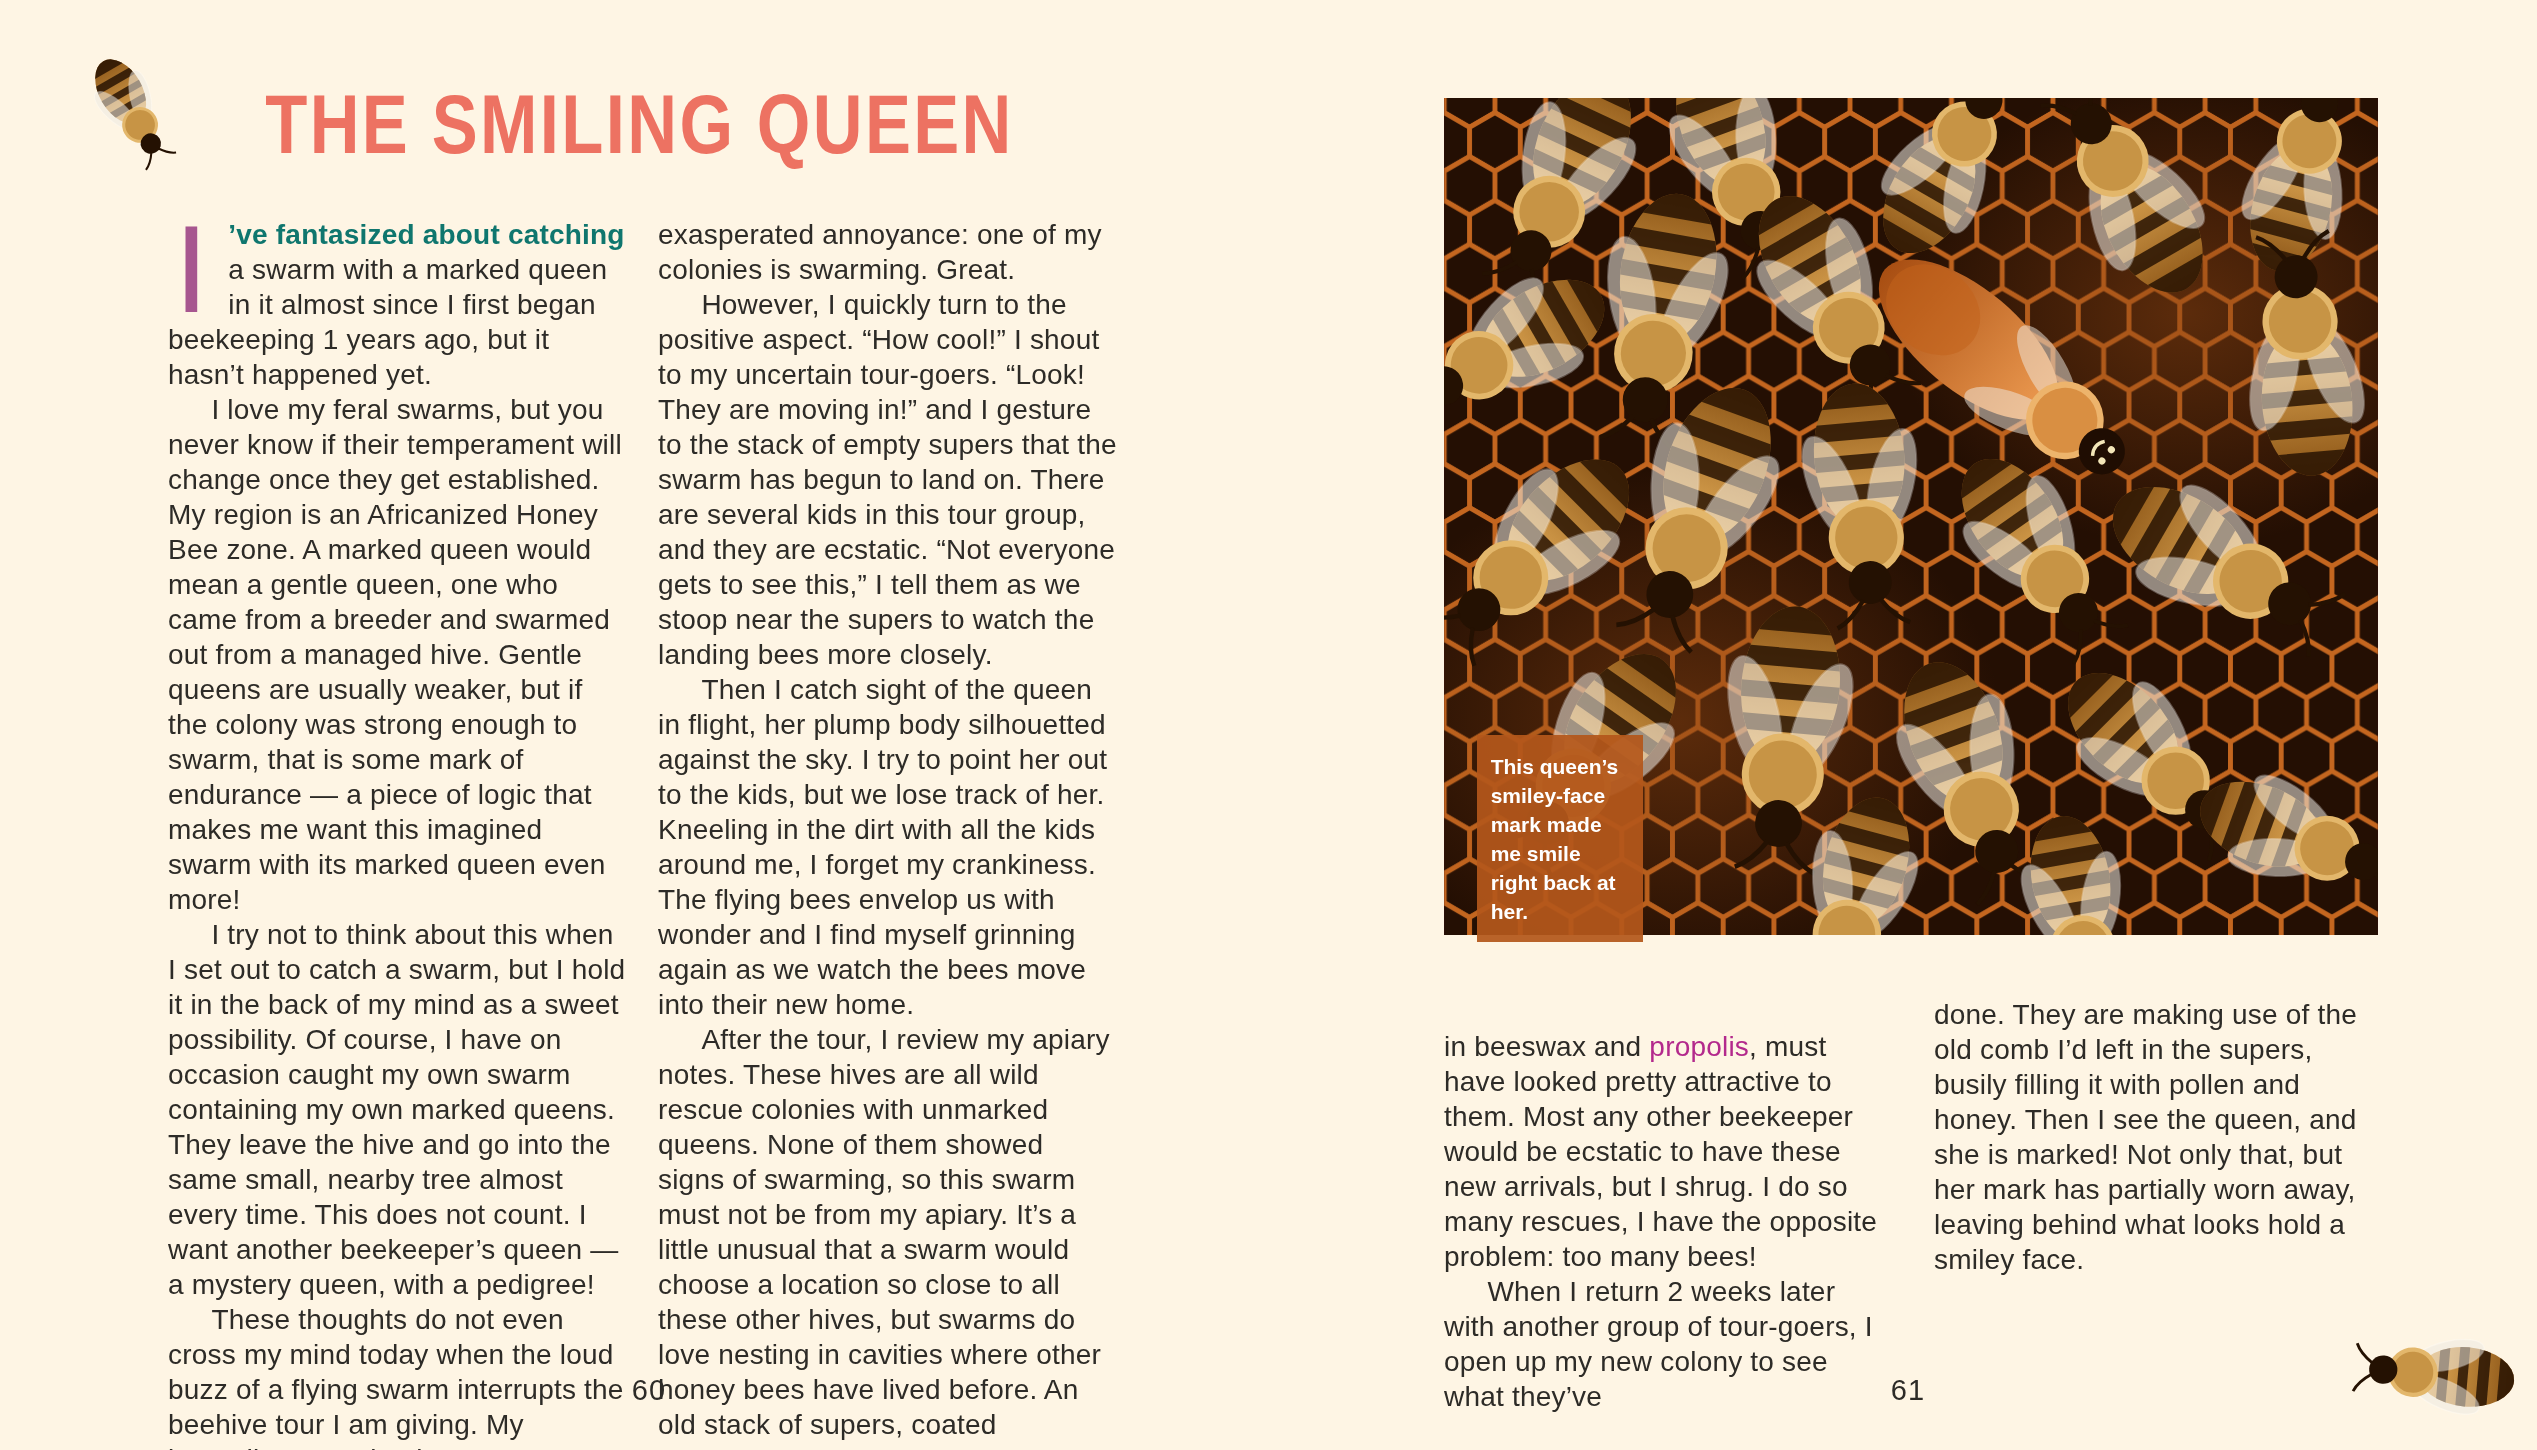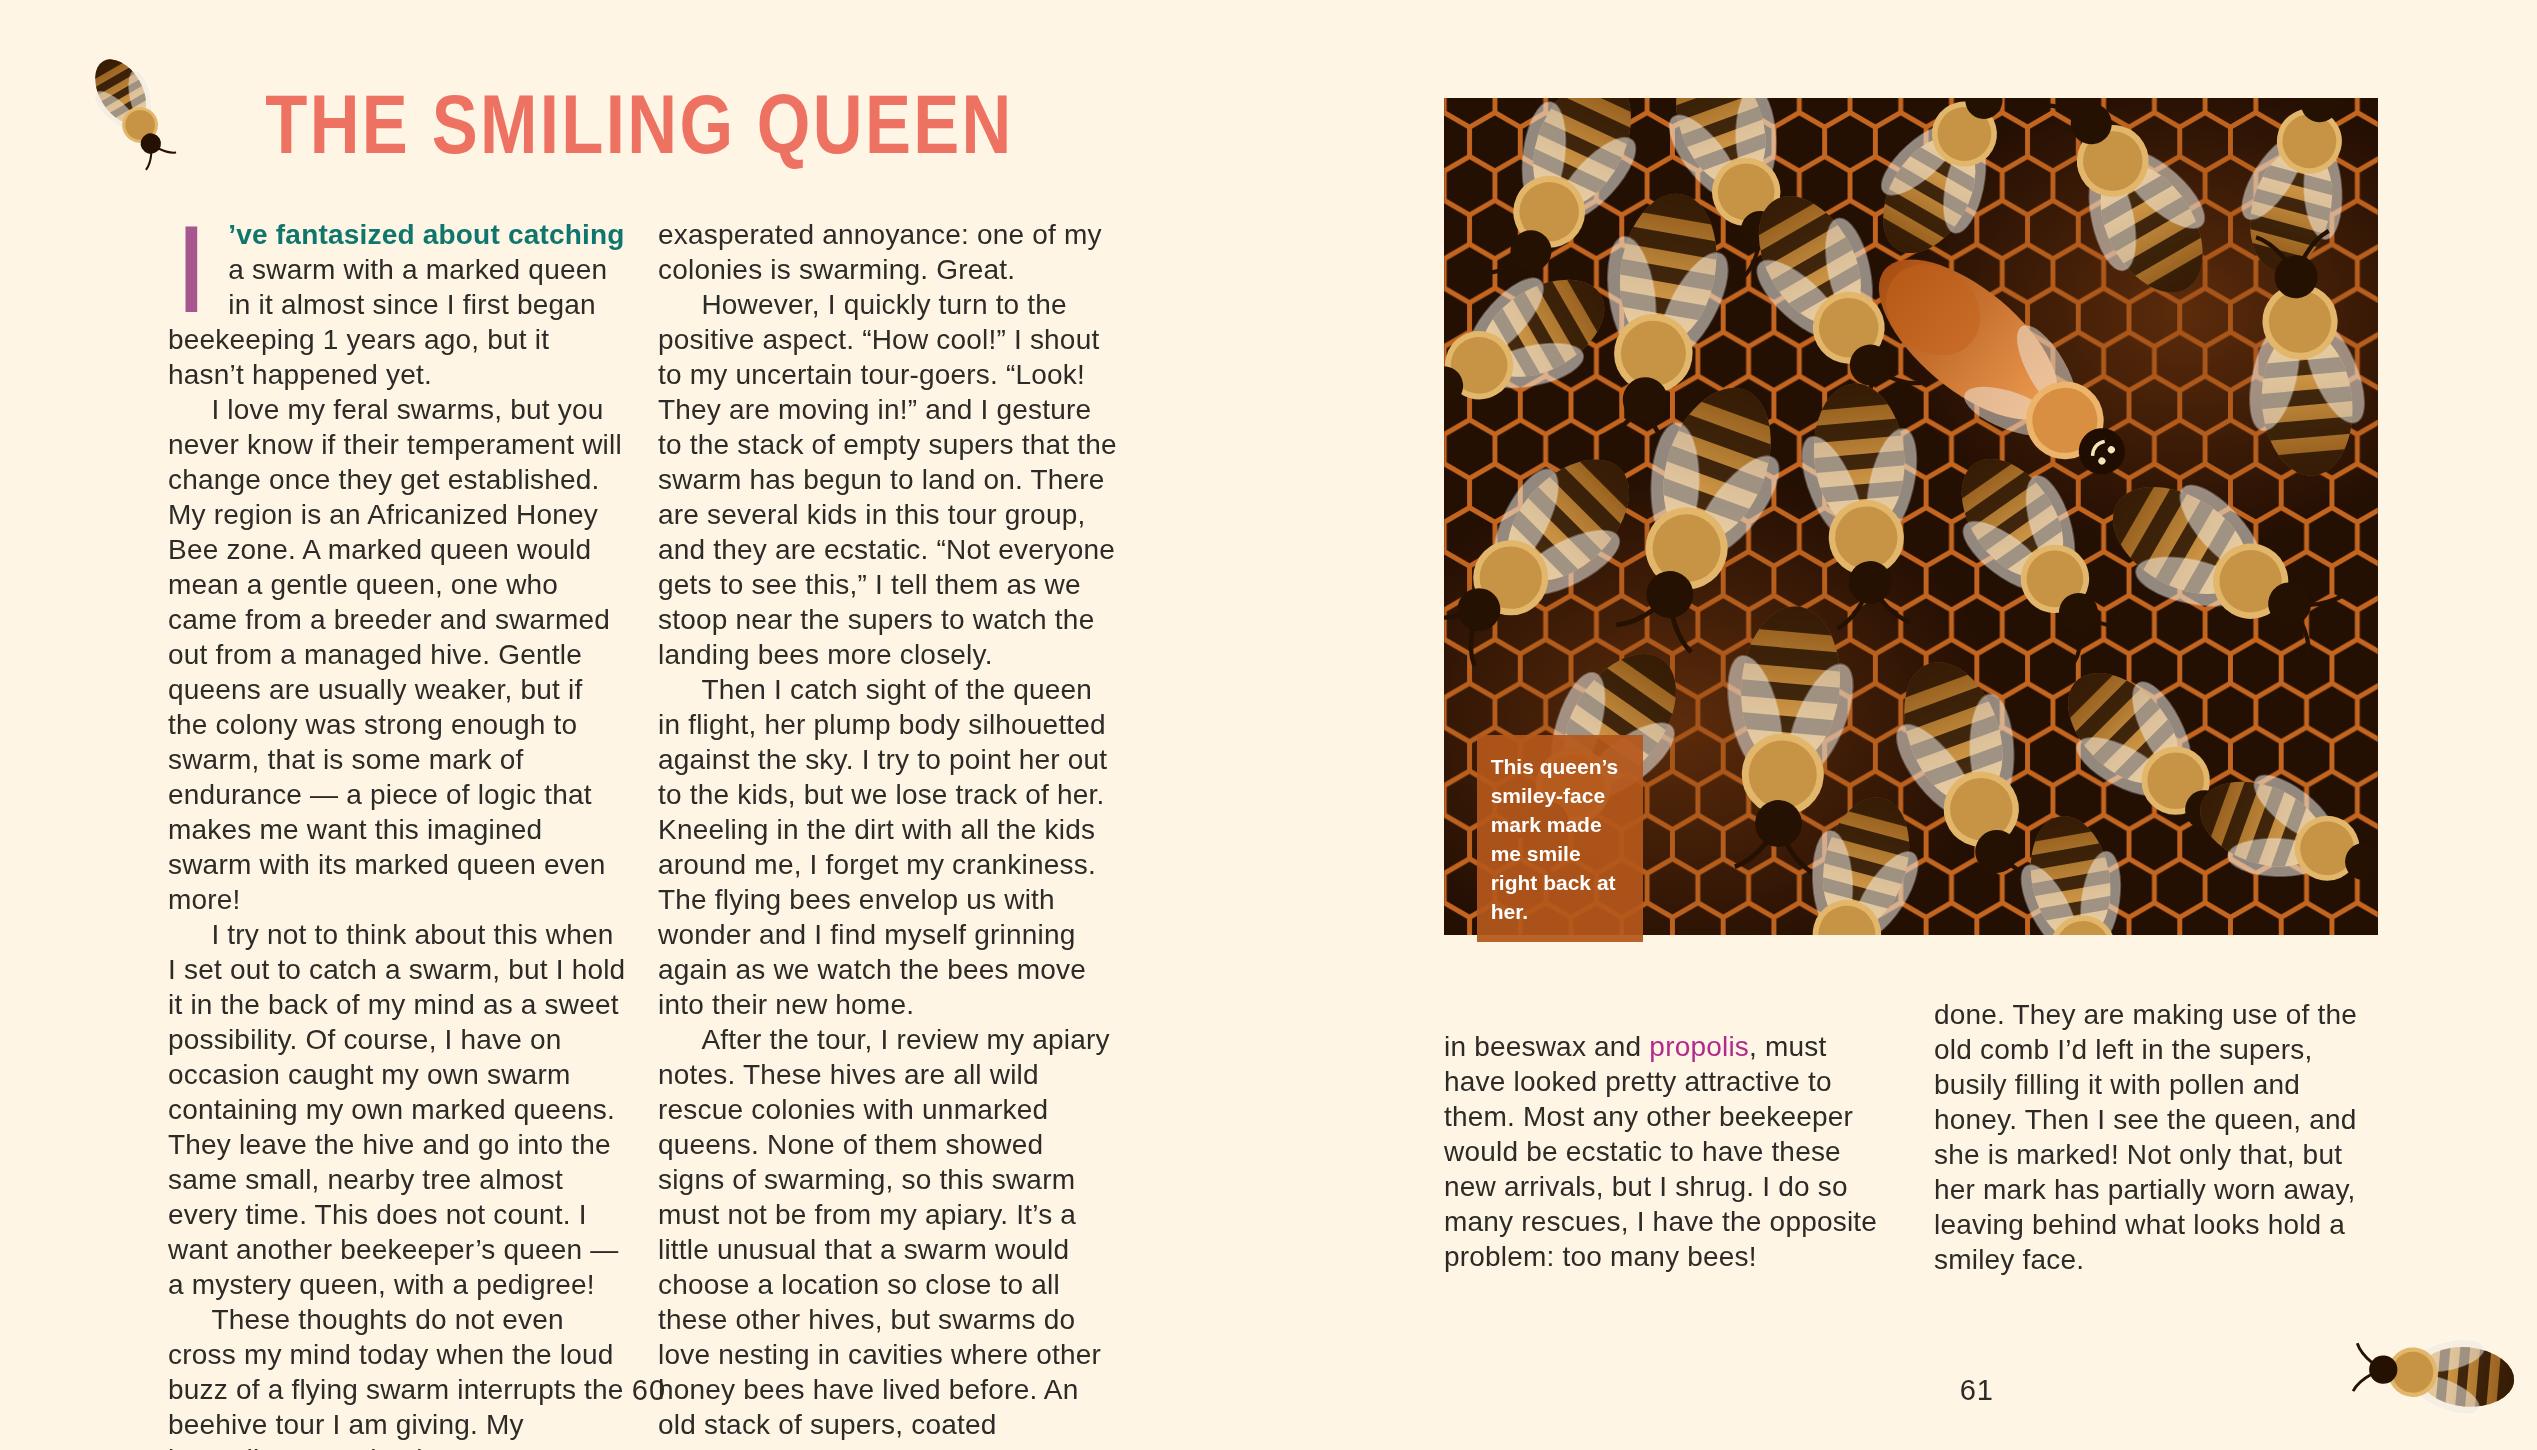--- a/index.html
+++ b/index.html
@@ -37,21 +37,21 @@
     font-size:125px; line-height:96px;
     font-weight:500;
     margin:3.9px 19.5px 0 5.9px;
   }
   .leadin { color:#0f766e; font-weight:bold; }
   .propolis { color:#B3298C; }
   .pagenum {
     position:absolute; font-size:29px; color:#2D2B27; letter-spacing:1px;
   }
   #pagenum-left { left:615px; top:1374px; width:68px; text-align:center; }
-  #pagenum-right { left:1926px; top:1374px; width:68px; text-align:right; }
+  #pagenum-right { left:1874px; top:1374px; width:68px; text-align:center; }
   .photo-wrap {
     position:absolute; left:1444px; top:98px; width:934px; height:837px;
     background:#be185d;
   }
   .photo-wrap svg { display:block; }
   .photo-caption {
     position:absolute; left:33px; top:637px; width:166px; min-height:189px;
     background:rgba(180,87,27,0.93);
     color:#FFFFFF;
     font-size:21px; line-height:29px; font-weight:bold;
@@ -175,20 +175,21 @@
         <use href="#bee" transform="translate(420,830) rotate(195) scale(2.0)"></use>
         <use href="#bee" transform="translate(650,845) rotate(170) scale(1.9)"></use>
         <use href="#queenbee" transform="translate(600,300) rotate(130) scale(2.15)"></use>
       </g>
     </svg>
     <div class="photo-caption">This queen’s smiley-face mark made me smile right back at her.</div>
   </div>
 
   <div class="col" id="col-right-1">
     <p><span>in beeswax and </span><span class="propolis">propolis</span><span>, must have looked pretty attractive to them. Most any other beekeeper would be ecstatic to have these new arrivals, but I shrug. I do so many rescues, I have the opposite problem: too many bees!</span></p>
+    <p class="indent">When I return 2 weeks later with another group of tour-goers, I open up my new colony to see what they’ve</p>
   </div>
 
   <div class="col" id="col-right-2">
     <p>done. They are making use of the old comb I’d left in the supers, busily filling it with pollen and honey. Then I see the queen, and she is marked! Not only that, but her mark has partially worn away, leaving behind what looks hold a smiley face.</p>
   </div>
 
   <div class="pagenum" id="pagenum-right">61</div>
 
   <svg id="bee-bottomright" class="corner-bee" width="195" height="148" viewBox="0 0 200 152">
     <use href="#bee" transform="translate(100,78) rotate(-85) scale(1.45)"></use>

